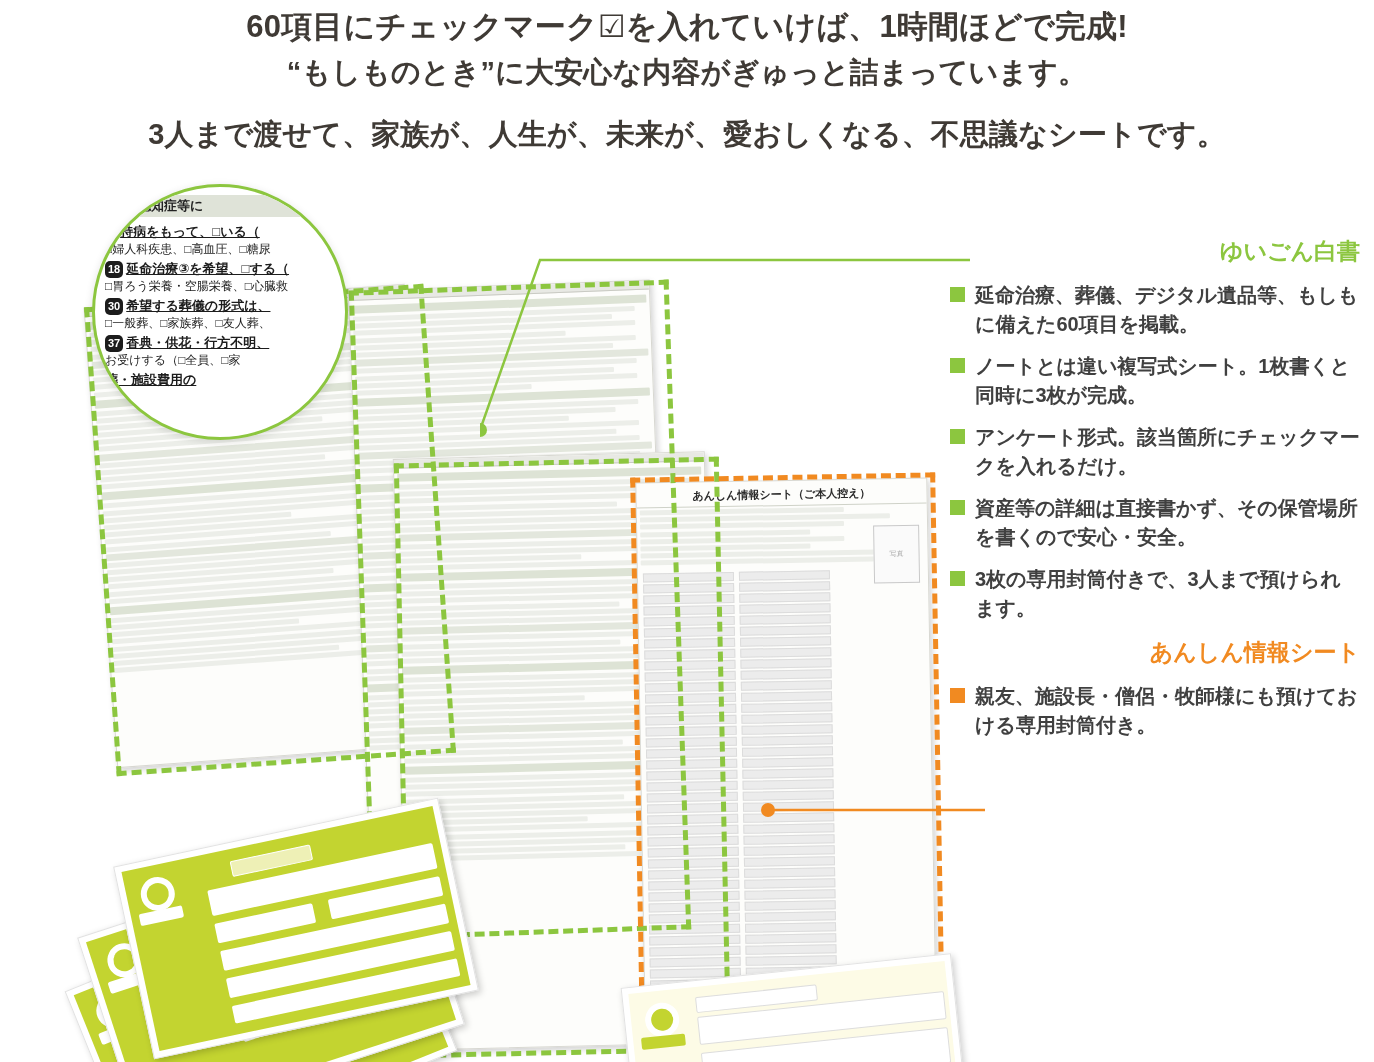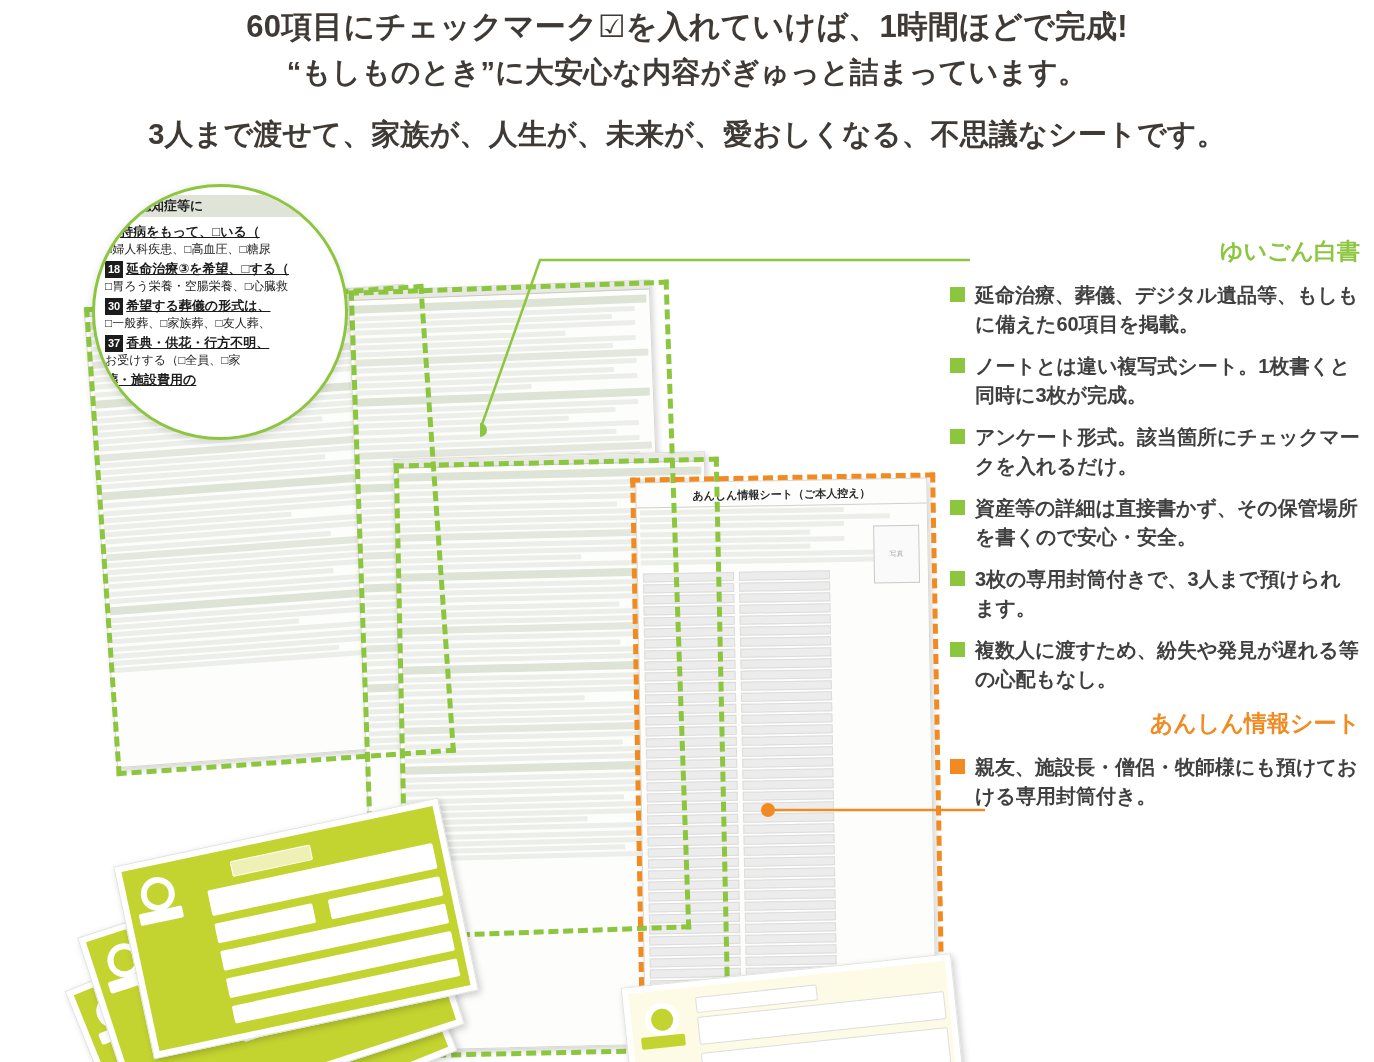--- a/index.html
+++ b/index.html
@@ -72,21 +72,21 @@
     box-shadow:0 2px 8px rgba(0,0,0,0.12);
   }
   .mag-inner{padding:8px 10px 0 10px;}
   .mag-top{
     background:#dfe3d8;font-weight:bold;font-size:13px;color:#222;padding:2px 4px;
     white-space:nowrap;margin:0 -10px 6px -10px;
   }
   .mag-line{font-size:13px;line-height:17px;white-space:nowrap;color:#1c1c1c;}
   .mag-line .num{
     display:inline-block;background:#1c1c1c;color:#fff;font-size:11px;
-    padding:0 3px;margin-right:3px;border-radius:0;font-weight:bold;
+    padding:0 3px;margin-right:3px;border-radius:5px;font-weight:bold;
   }
   .mag-line .u{text-decoration:underline;font-weight:bold;}
   .mag-sub{font-size:12px;line-height:16px;white-space:nowrap;color:#1c1c1c;margin-bottom:3px;}
 
   
   .env{
     position:absolute;background:#ffffff;border:1px solid #e2e2e2;
     box-shadow:2px 3px 7px rgba(0,0,0,0.2);overflow:hidden;
   }
   .env .inner{position:absolute;left:6px;top:6px;right:6px;bottom:6px;background:#c3d430;}
@@ -515,24 +515,20 @@
     <div class="txt">アンケート形式。該当箇所にチェックマークを入れるだけ。</div>
   </div>
   <div class="bullet">
     <div class="sq"></div>
     <div class="txt">資産等の詳細は直接書かず、その保管場所を書くので安心・安全。</div>
   </div>
   <div class="bullet">
     <div class="sq"></div>
     <div class="txt">3枚の専用封筒付きで、3人まで預けられます。</div>
   </div>
-  <div class="bullet">
-    <div class="sq"></div>
-    <div class="txt">複数人に渡すため、紛失や発見が遅れる等の心配もなし。</div>
-  </div>
 
   <div class="sec-title orange" style="margin-top:14px;">あんしん情報シート</div>
 
   <div class="bullet orange">
     <div class="sq"></div>
     <div class="txt">親友、施設長・僧侶・牧師様にも預けておける専用封筒付き。</div>
   </div>
 </div>
 
 </body></html>

